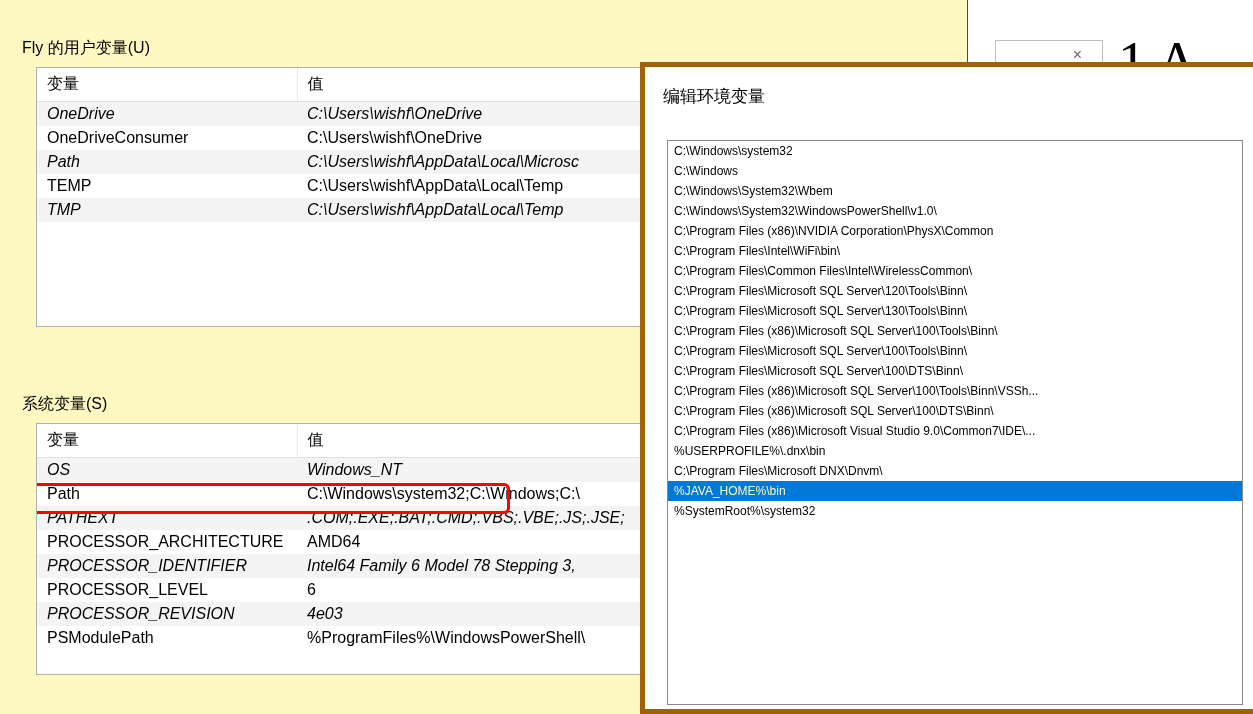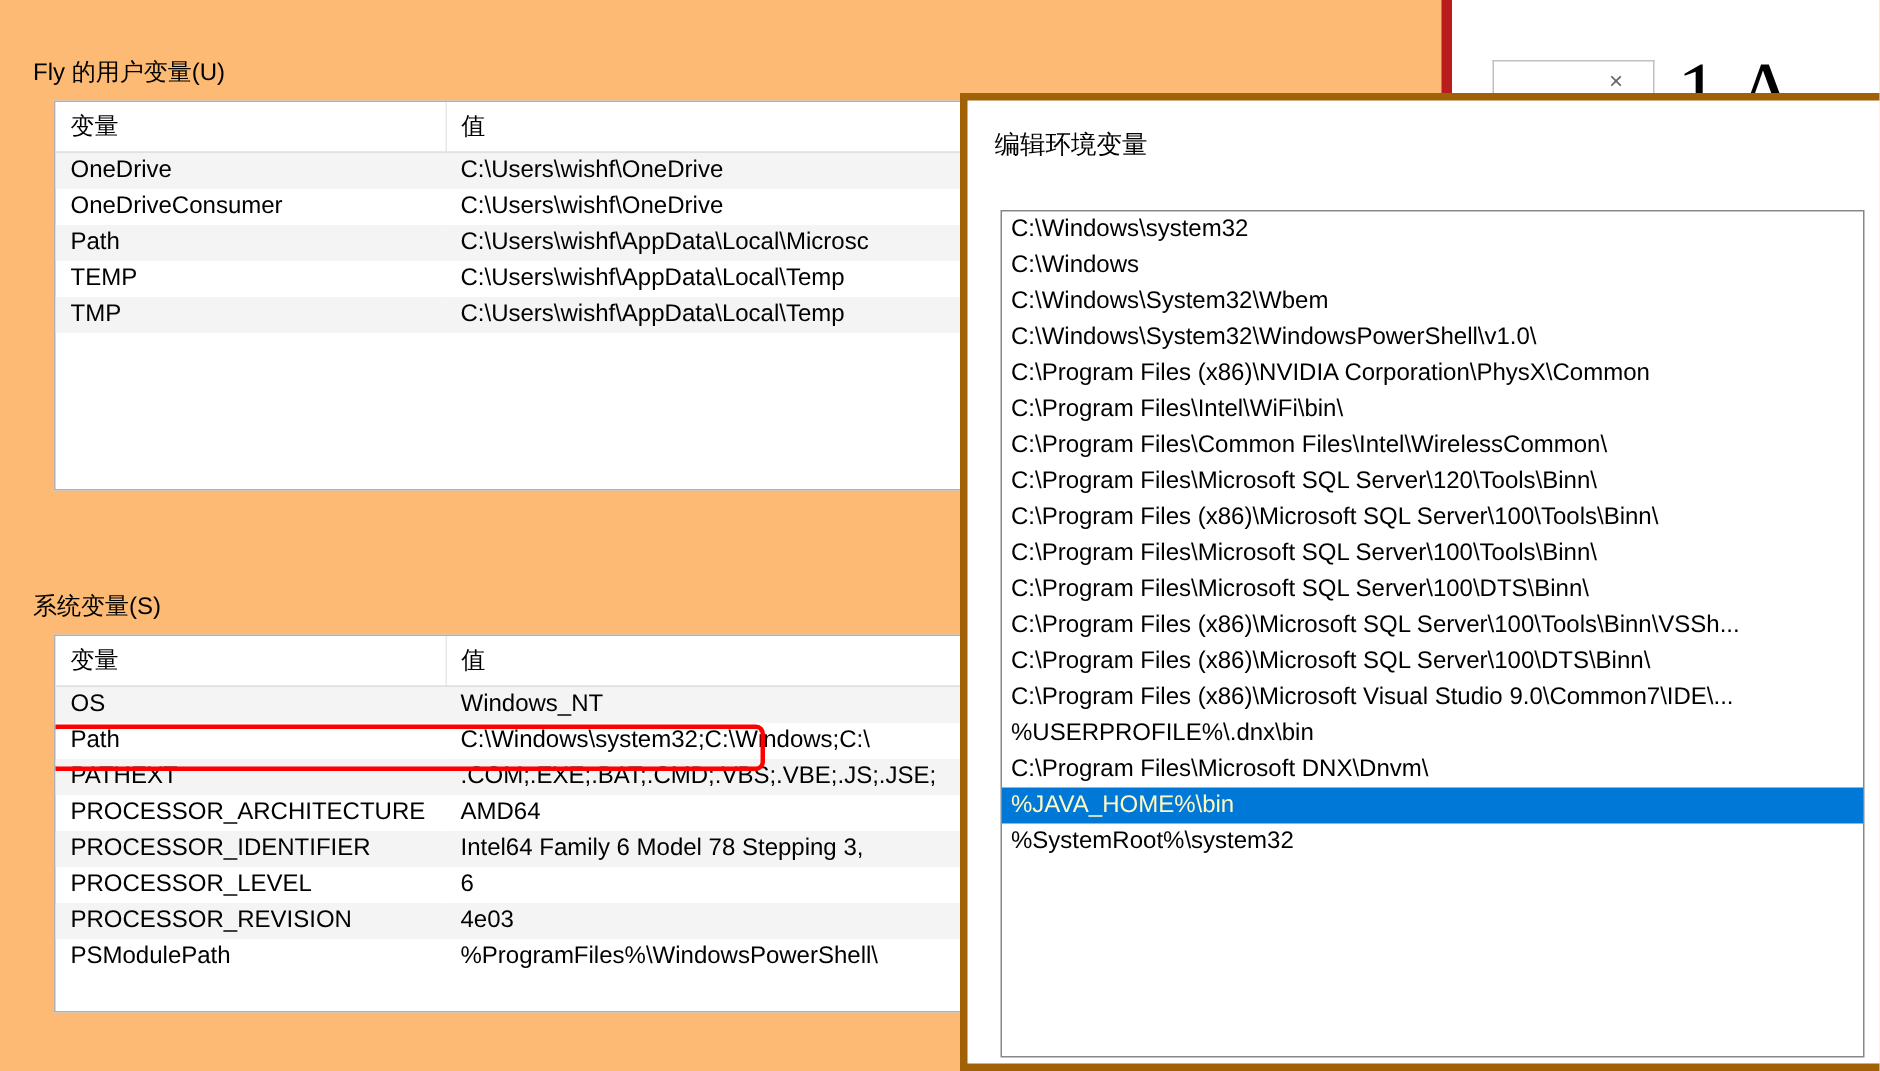--- a/index.html
+++ b/index.html
@@ -12,22 +12,22 @@
       overflow: hidden;
       position: relative;
       color: #000;
     }
     .left-panel {
       position: absolute;
       left: 0;
       top: 0;
       width: 968px;
       height: 714px;
-      background: #fdba74;
-      border-right: 7px solid #b91c1c;
+      background: #fef9c3;
+      border-right: 1px solid #b91c1c;
     }
     .section-label {
       margin: 38px 0 8px 22px;
       font-size: 16px;
     }
     .table-wrap {
       background: #fff;
       border: 1px solid #b0b0b0;
       margin: 0 22px 12px 36px;
       overflow: hidden;
@@ -40,21 +40,21 @@
       background: #fff;
       font-weight: 400;
       padding: 6px 10px;
       border-bottom: 1px solid #e0e0e0;
       border-right: 1px solid #e8e8e8;
     }
     .tbl tbody td {
       padding: 3px 10px;
       white-space: nowrap;
     }
-    .tbl tbody tr.even { background: #f4f4f4; }
+    .tbl tbody tr.even { background: #f4f4f4; font-style: italic; }
     .tbl-col1 { width: 260px; }
     .user-table-wrap { height: 260px; }
     .sys-table-wrap  { height: 252px; }
     .btn-row {
       margin: 16px 22px 0 36px;
       display: flex;
       justify-content: flex-end;
     }
     .win-btn {
       border: 1px solid #adadad;
@@ -115,21 +115,21 @@
       border: 1px solid #888;
       margin: 0 0 0 22px;
       width: 576px;
       height: 565px;
       background: #fff;
       overflow-y: auto;
     }
     .path-item {
       padding: 3px 6px;
       white-space: nowrap;
-      font-size: 16px;
+      font-size: 12px;
       cursor: default;
       overflow: hidden;
       text-overflow: ellipsis;
     }
     .path-item.selected {
       background: #0078d7;
       color: #fef9c3;
     }
   </style>
 </head>
@@ -234,20 +234,21 @@
   <div class="edit-title">编辑环境变量</div>
   <div class="path-list" id="path-list">
       <div class="path-item">C:\Windows\system32</div>
       <div class="path-item">C:\Windows</div>
       <div class="path-item">C:\Windows\System32\Wbem</div>
       <div class="path-item">C:\Windows\System32\WindowsPowerShell\v1.0\</div>
       <div class="path-item">C:\Program Files (x86)\NVIDIA Corporation\PhysX\Common</div>
       <div class="path-item">C:\Program Files\Intel\WiFi\bin\</div>
       <div class="path-item">C:\Program Files\Common Files\Intel\WirelessCommon\</div>
       <div class="path-item">C:\Program Files\Microsoft SQL Server\120\Tools\Binn\</div>
+      <div class="path-item">C:\Program Files\Microsoft SQL Server\130\Tools\Binn\</div>
       <div class="path-item">C:\Program Files (x86)\Microsoft SQL Server\100\Tools\Binn\</div>
       <div class="path-item">C:\Program Files\Microsoft SQL Server\100\Tools\Binn\</div>
       <div class="path-item">C:\Program Files\Microsoft SQL Server\100\DTS\Binn\</div>
       <div class="path-item">C:\Program Files (x86)\Microsoft SQL Server\100\Tools\Binn\VSSh...</div>
       <div class="path-item">C:\Program Files (x86)\Microsoft SQL Server\100\DTS\Binn\</div>
       <div class="path-item">C:\Program Files (x86)\Microsoft Visual Studio 9.0\Common7\IDE\...</div>
       <div class="path-item">%USERPROFILE%\.dnx\bin</div>
       <div class="path-item">C:\Program Files\Microsoft DNX\Dnvm\</div>
       <div class="path-item selected">%JAVA_HOME%\bin</div>
       <div class="path-item">%SystemRoot%\system32</div>

